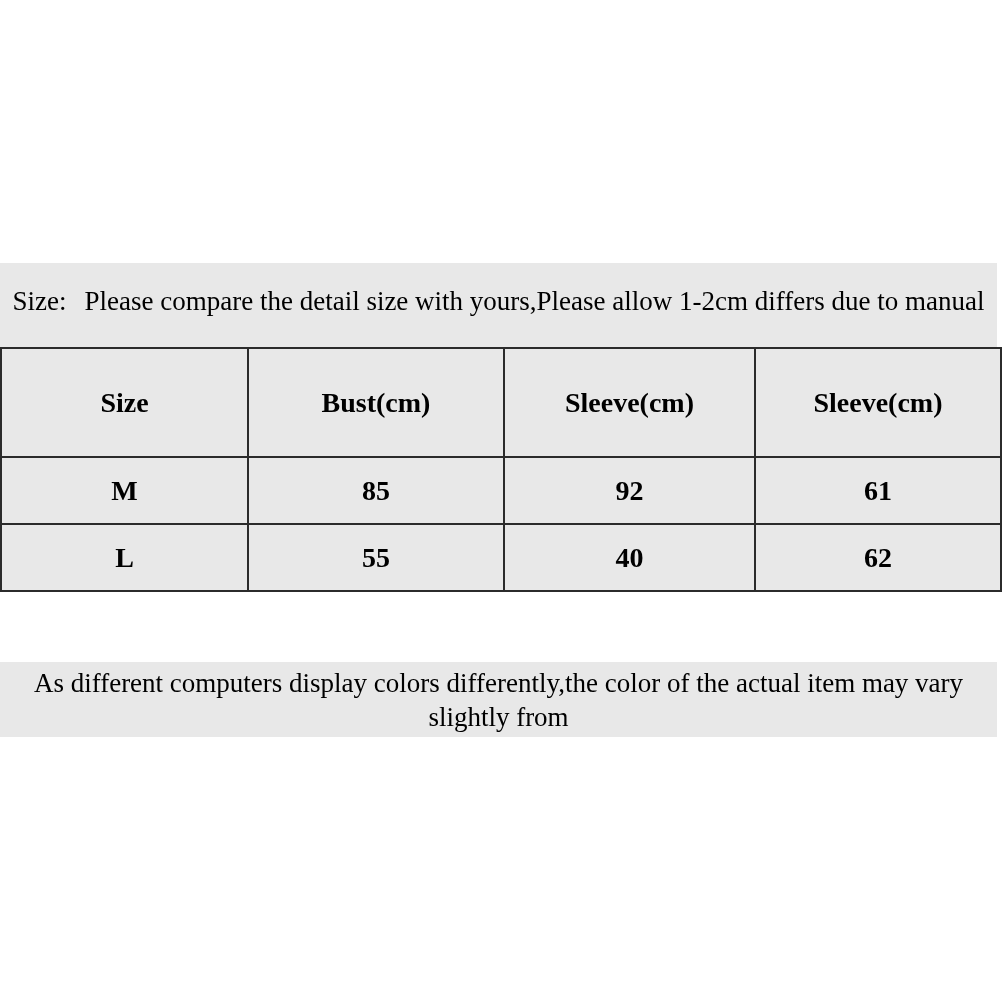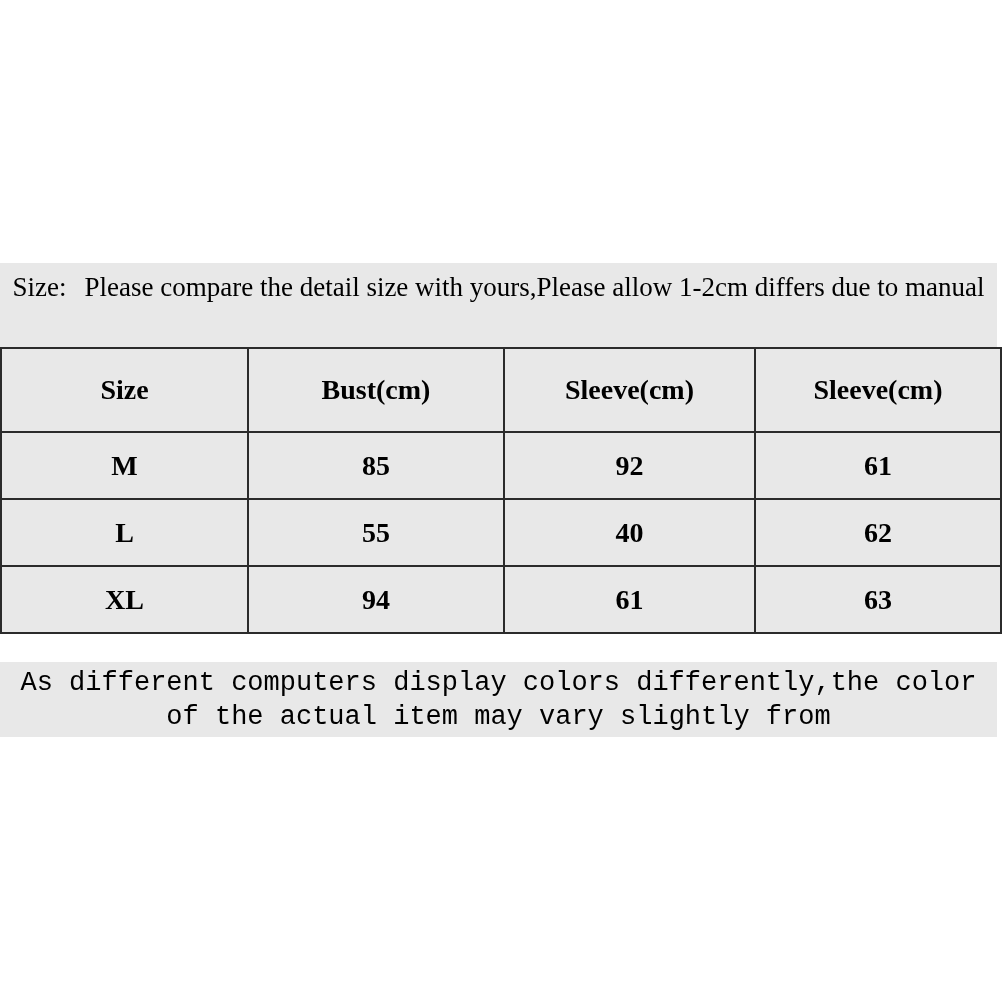--- a/index.html
+++ b/index.html
@@ -16,31 +16,30 @@
   .band {
     position: absolute;
     left: 0;
     width: 997px;
     background: var(--band-bg, #e8e8e8);
     text-align: center;
   }
   .band-top {
     top: 263px;
     height: 84px;
-    padding-top: 6px;
+    padding-top: 20px;
     font-size: 27px;
     line-height: 36px;
   }
   .band-bottom {
     top: 662px;
     height: 75px;
     padding-top: 4px;
     font-size: 27px;
     line-height: 34px;
-    font-family: Liberation Mono, monospace;
   }
   .size-prefix {
     margin-right: 18px;
   }
   table.size-table {
     position: absolute;
     top: 347px;
     left: 0;
     width: 1000px;
     border-collapse: collapse;
@@ -48,21 +47,21 @@
   }
   .size-table th, .size-table td {
     border: 2px solid var(--table-border, #2b2b2b);
     background: var(--band-bg, #e8e8e8);
     font-weight: bold;
     font-size: 28px;
     text-align: center;
     vertical-align: middle;
     padding: 0;
   }
-  .size-table thead tr { height: 84px; }
+  .size-table thead tr { height: 109px; }
   .size-table tbody tr { height: 67px; }
 </style>
 </head>
 <body style="color: rgb(0, 0, 0);">
 
 <div class="band band-top">
   <div class="band-line"><span class="size-prefix">Size:</span><span>Please compare the detail size with yours,Please allow 1-2cm differs due to manual</span></div>
 </div>
 
 <table class="size-table">
@@ -86,24 +85,18 @@
       <td>85</td>
       <td>92</td>
       <td>61</td>
     </tr>
     <tr>
       <td>L</td>
       <td>55</td>
       <td>40</td>
       <td>62</td>
     </tr>
-    <tr>
-      <td>XL</td>
-      <td>94</td>
-      <td>61</td>
-      <td>63</td>
-    </tr>
   </tbody>
 </table>
 
 <div class="band band-bottom">
   <div class="band-line">As different computers display colors differently,the color of the actual item may vary slightly from</div>
 </div>
 
 </body></html>

